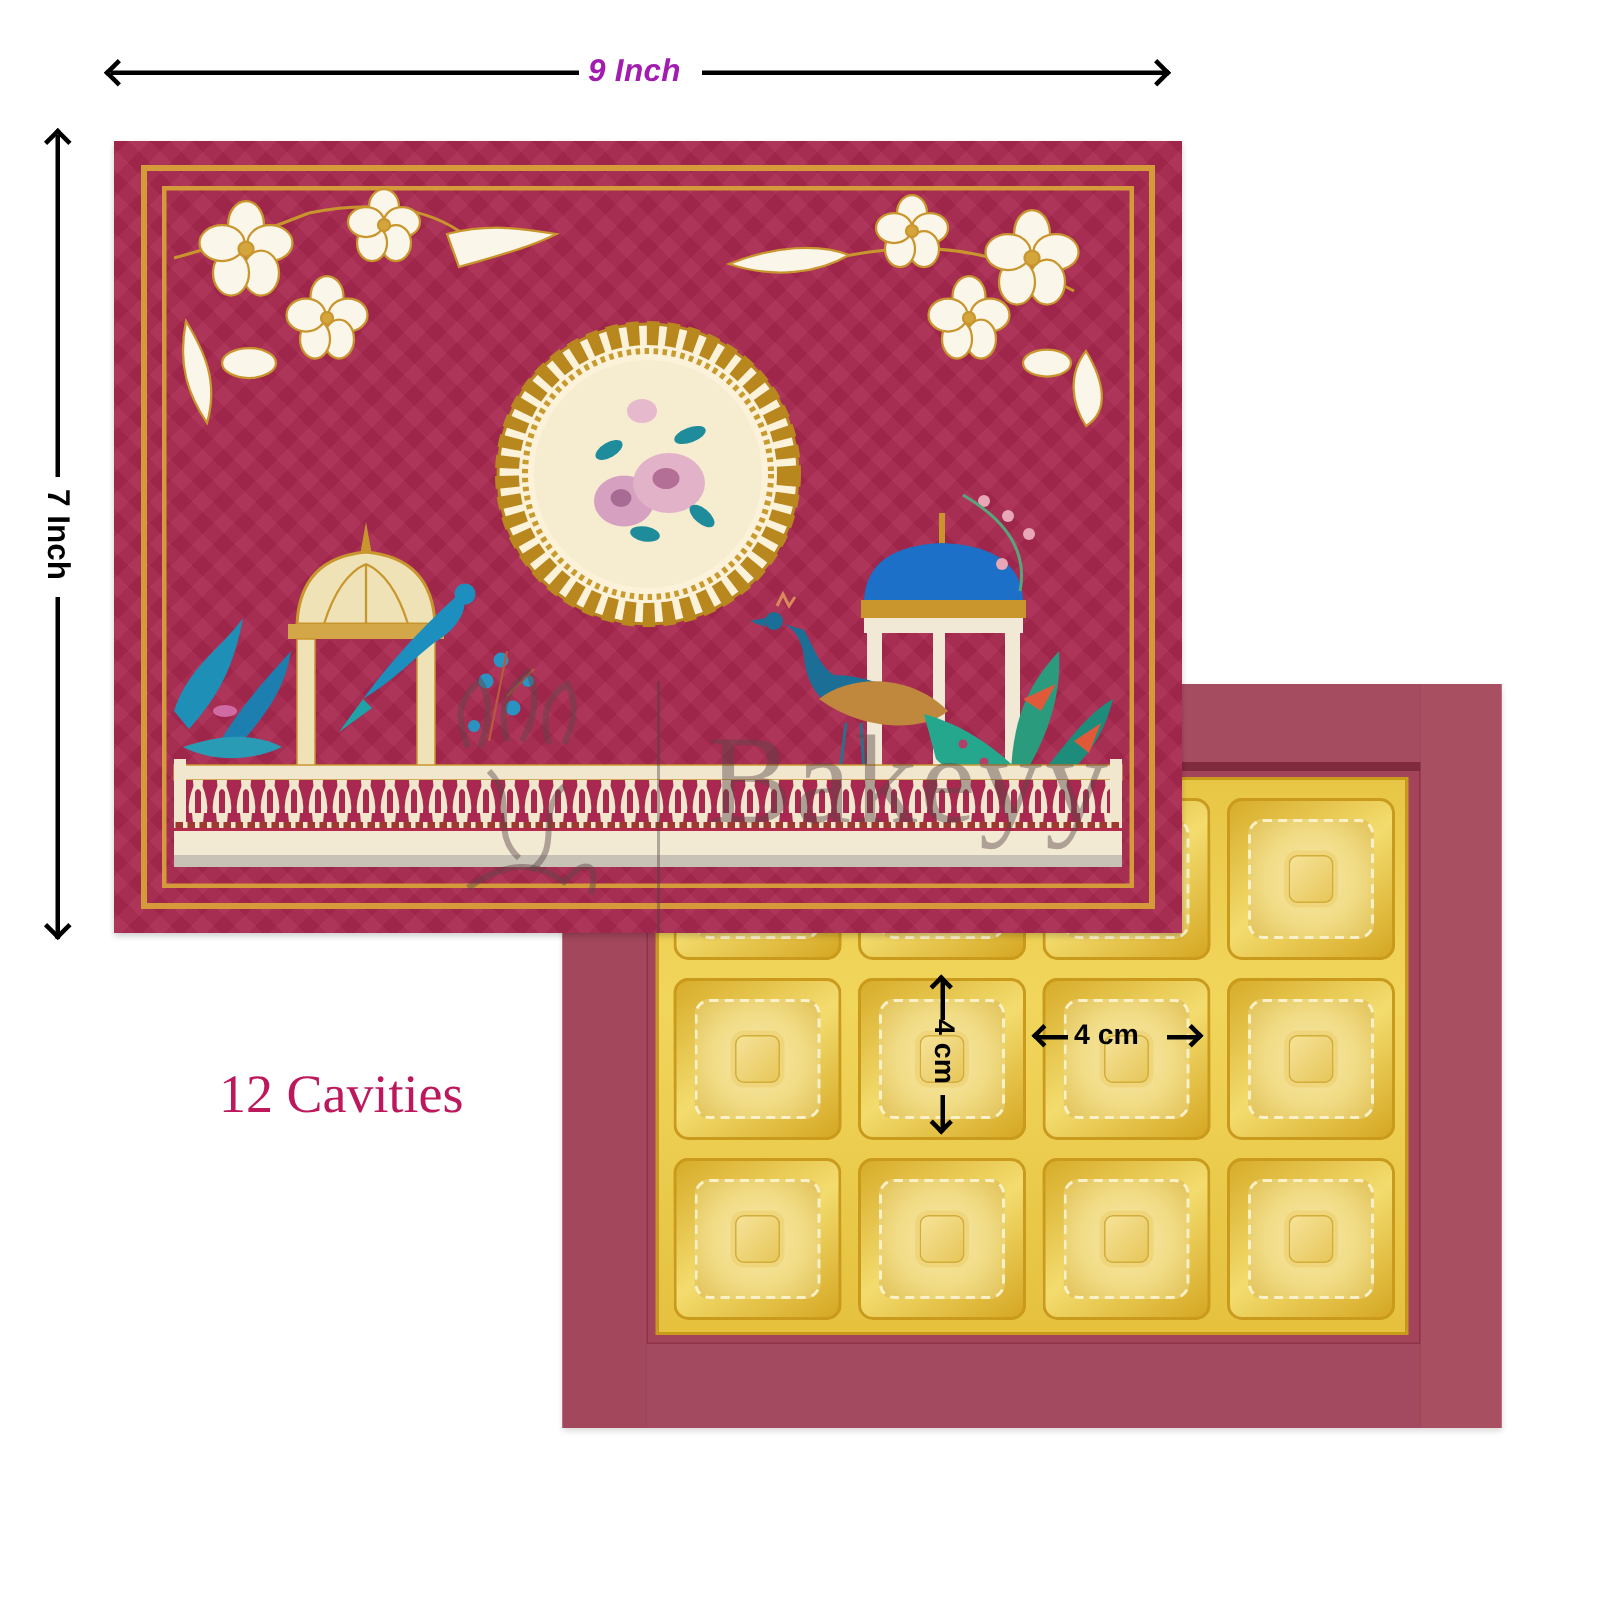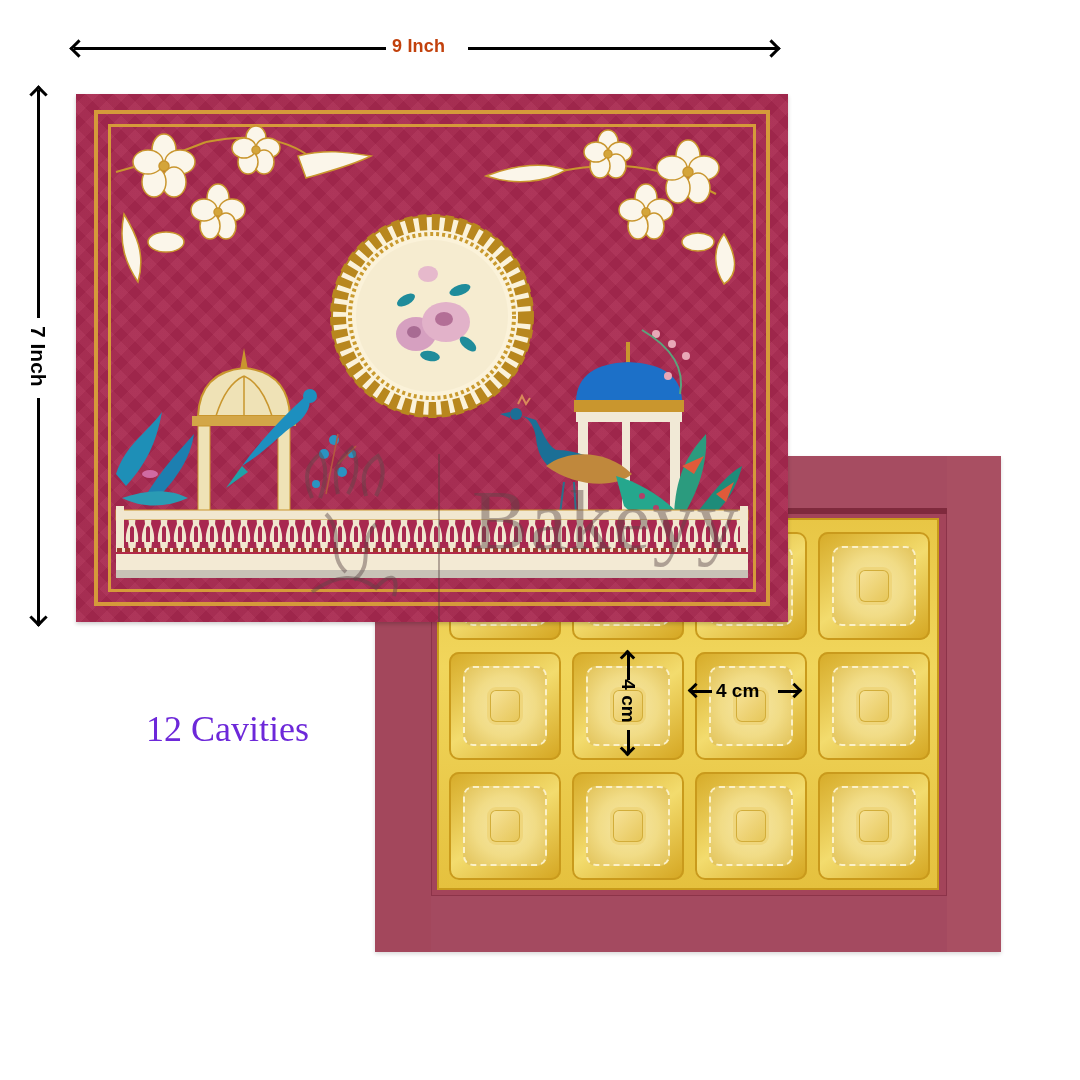--- a/index.html
+++ b/index.html
@@ -7,34 +7,34 @@
     width: 1080px; height: 1080px; background: #ffffff; position: relative; overflow: hidden;
     font-family: "Liberation Sans", sans-serif;
   }
   .abs { position: absolute; }
 
   
   .dim-h { left: 70px; top: 36px; width: 714px; height: 24px; }
   .dim-h .line { position: absolute; top: 11px; height: 3px; background: #000; }
   .dim-h .l1 { left: 4px; width: 312px; }
   .dim-h .l2 { left: 398px; width: 310px; }
-  .dim-h .label { position: absolute; left: 322px; top: 0; font-weight: bold; font-size: 18px; color: #c2410c; letter-spacing: 0.2px; }
+  .dim-h .label { position: absolute; left: 322px; top: 0; font-weight: bold; font-size: 21px; color: #a21caf; letter-spacing: 0.2px; font-style: italic; }
   .arrow-l, .arrow-r, .arrow-u, .arrow-d { position: absolute; width: 10px; height: 10px; border-color: #000; border-style: solid; }
   .dim-h .arrow-l { left: 2px; top: 6px; border-width: 3px 0 0 3px; transform: rotate(-45deg); }
   .dim-h .arrow-r { right: 6px; top: 6px; border-width: 3px 3px 0 0; transform: rotate(45deg); }
 
   .dim-v { left: 26px; top: 86px; width: 24px; height: 544px; }
   .dim-v .line { position: absolute; left: 11px; width: 3px; background: #000; }
   .dim-v .l1 { top: 4px; height: 228px; }
   .dim-v .l2 { top: 312px; height: 228px; }
   .dim-v .label { position: absolute; left: -18px; top: 258px; width: 60px; text-align: center; font-weight: bold; font-size: 21px; color: #000; transform: rotate(90deg); white-space: nowrap; }
   .dim-v .arrow-u { left: 6px; top: 2px; border-width: 3px 0 0 3px; transform: rotate(45deg); }
   .dim-v .arrow-d { left: 6px; bottom: 6px; border-width: 0 3px 3px 0; transform: rotate(45deg); }
 
-  .cavities-label { left: 146px; top: 708px; font-family: "Liberation Serif", "DejaVu Serif", serif; font-size: 36px; color: #6d28d9; }
+  .cavities-label { left: 146px; top: 708px; font-family: "Liberation Serif", "DejaVu Serif", serif; font-size: 36px; color: #be185d; }
 
   
   .base { left: 375px; top: 456px; width: 626px; height: 496px; background: #a3445a; box-shadow: 0 2px 4px rgba(0,0,0,0.15); }
   .base .side-r { position: absolute; right: 0; top: 0; width: 54px; height: 100%; background: #a94f62; border-left: 1px solid #8c3349; }
   .base .side-l { position: absolute; left: 0; top: 0; width: 56px; height: 100%; background: #a3475c; border-right: 1px solid #8c3349; }
   .base .top-band { position: absolute; left: 56px; right: 54px; top: 0; height: 52px; background: #a64c61; border-bottom: 6px solid #7f2a3d; }
   .base .bottom-band { position: absolute; left: 56px; right: 54px; bottom: 0; height: 56px; background: #a44a60; border-top: 1px solid #8c3349; }
   .tray { position: absolute; left: 62px; top: 62px; width: 502px; height: 372px;
     background: linear-gradient(180deg, #e8c645 0%, #f1d65c 40%, #e5c13e 100%); border: 2px solid #c89b1b; box-sizing: border-box; }
   .cavity { position: absolute; width: 112px; height: 108px; border-radius: 10px;

